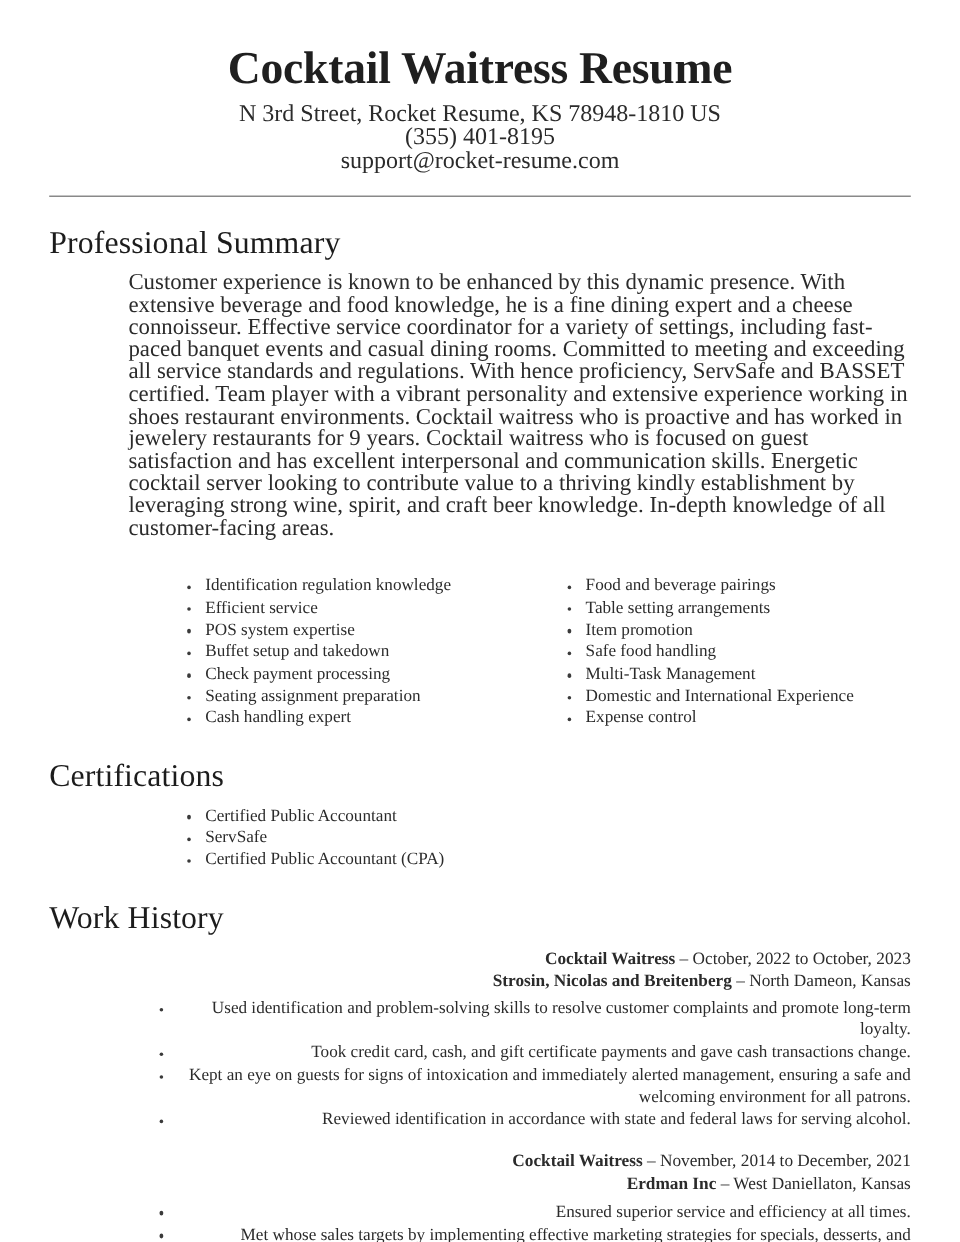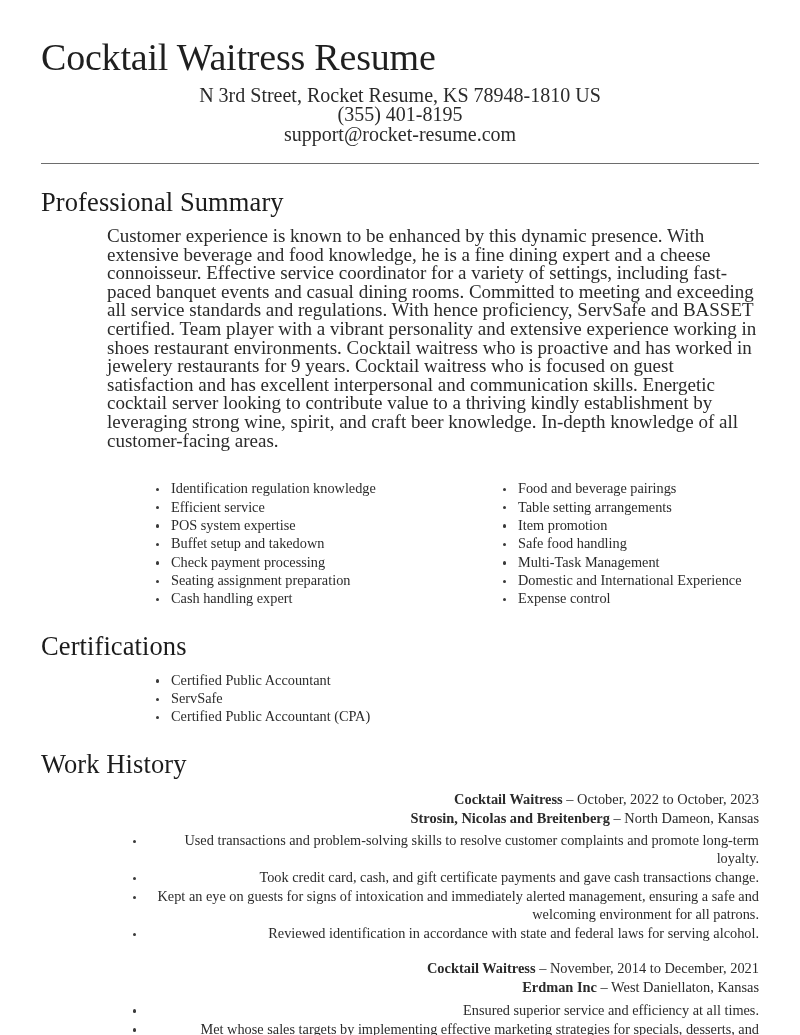--- a/index.html
+++ b/index.html
@@ -23,24 +23,24 @@
     height: 1035px;
     padding: 0 41px;
     position: relative;
     overflow: hidden;
   }
 
   
   .resume-title {
     margin: 0;
     padding-top: 36px;
-    text-align: left;
+    text-align: center;
     font-family: "Liberation Serif", "DejaVu Serif", serif;
     font-size: 38px;
-    font-weight: 400;
+    font-weight: 700;
     letter-spacing: -0.2px;
     line-height: 1.15;
     color: #1f1f1f;
   }
 
   .contact-block {
     text-align: center;
     margin-top: 6px;
     font-size: 20px;
     line-height: 19.5px;
@@ -110,21 +110,20 @@
     border-radius: 50%;
     background: #3a3a3a;
   }
 
   
   .skills-grid {
     display: grid;
     grid-template-columns: 317px 1fr;
     padding-left: 109px;
     margin-top: 9px;
-    gap: 30px;
   }
   .skills-grid ul.bullets > li { margin-bottom: 0.8px; }
 
   .cert-list {
     padding-left: 109px;
     margin-top: 9px;
   }
   .cert-list ul.bullets > li { margin-bottom: 0.8px; }
 
   
@@ -215,21 +214,21 @@
   </section>
 
   <section class="section" id="section-work">
     <h2 class="section-heading">Work History</h2>
     <div class="work-list" id="work-jobs">
         <div class="job">
           <div class="job-headline"><span class="job-role">Cocktail Waitress</span><span class="job-sep"> – </span><span class="job-dates">October, 2022 to October, 2023</span></div>
           <div class="job-company"><span class="job-employer">Strosin, Nicolas and Breitenberg</span><span class="job-sep"> – </span><span class="job-location">North Dameon, Kansas</span></div>
           <div class="job-bullets">
             <ul class="bullets">
-              <li>Used transactions and problem-solving skills to resolve customer complaints and promote long-term loyalty.</li>
+              <li>Used identification and problem-solving skills to resolve customer complaints and promote long-term loyalty.</li>
               <li>Took credit card, cash, and gift certificate payments and gave cash transactions change.</li>
               <li>Kept an eye on guests for signs of intoxication and immediately alerted management, ensuring a safe and welcoming environment for all patrons.</li>
               <li>Reviewed identification in accordance with state and federal laws for serving alcohol.</li>
             </ul>
           </div>
         </div>
         <div class="job">
           <div class="job-headline"><span class="job-role">Cocktail Waitress</span><span class="job-sep"> – </span><span class="job-dates">November, 2014 to December, 2021</span></div>
           <div class="job-company"><span class="job-employer">Erdman Inc</span><span class="job-sep"> – </span><span class="job-location">West Daniellaton, Kansas</span></div>
           <div class="job-bullets">

